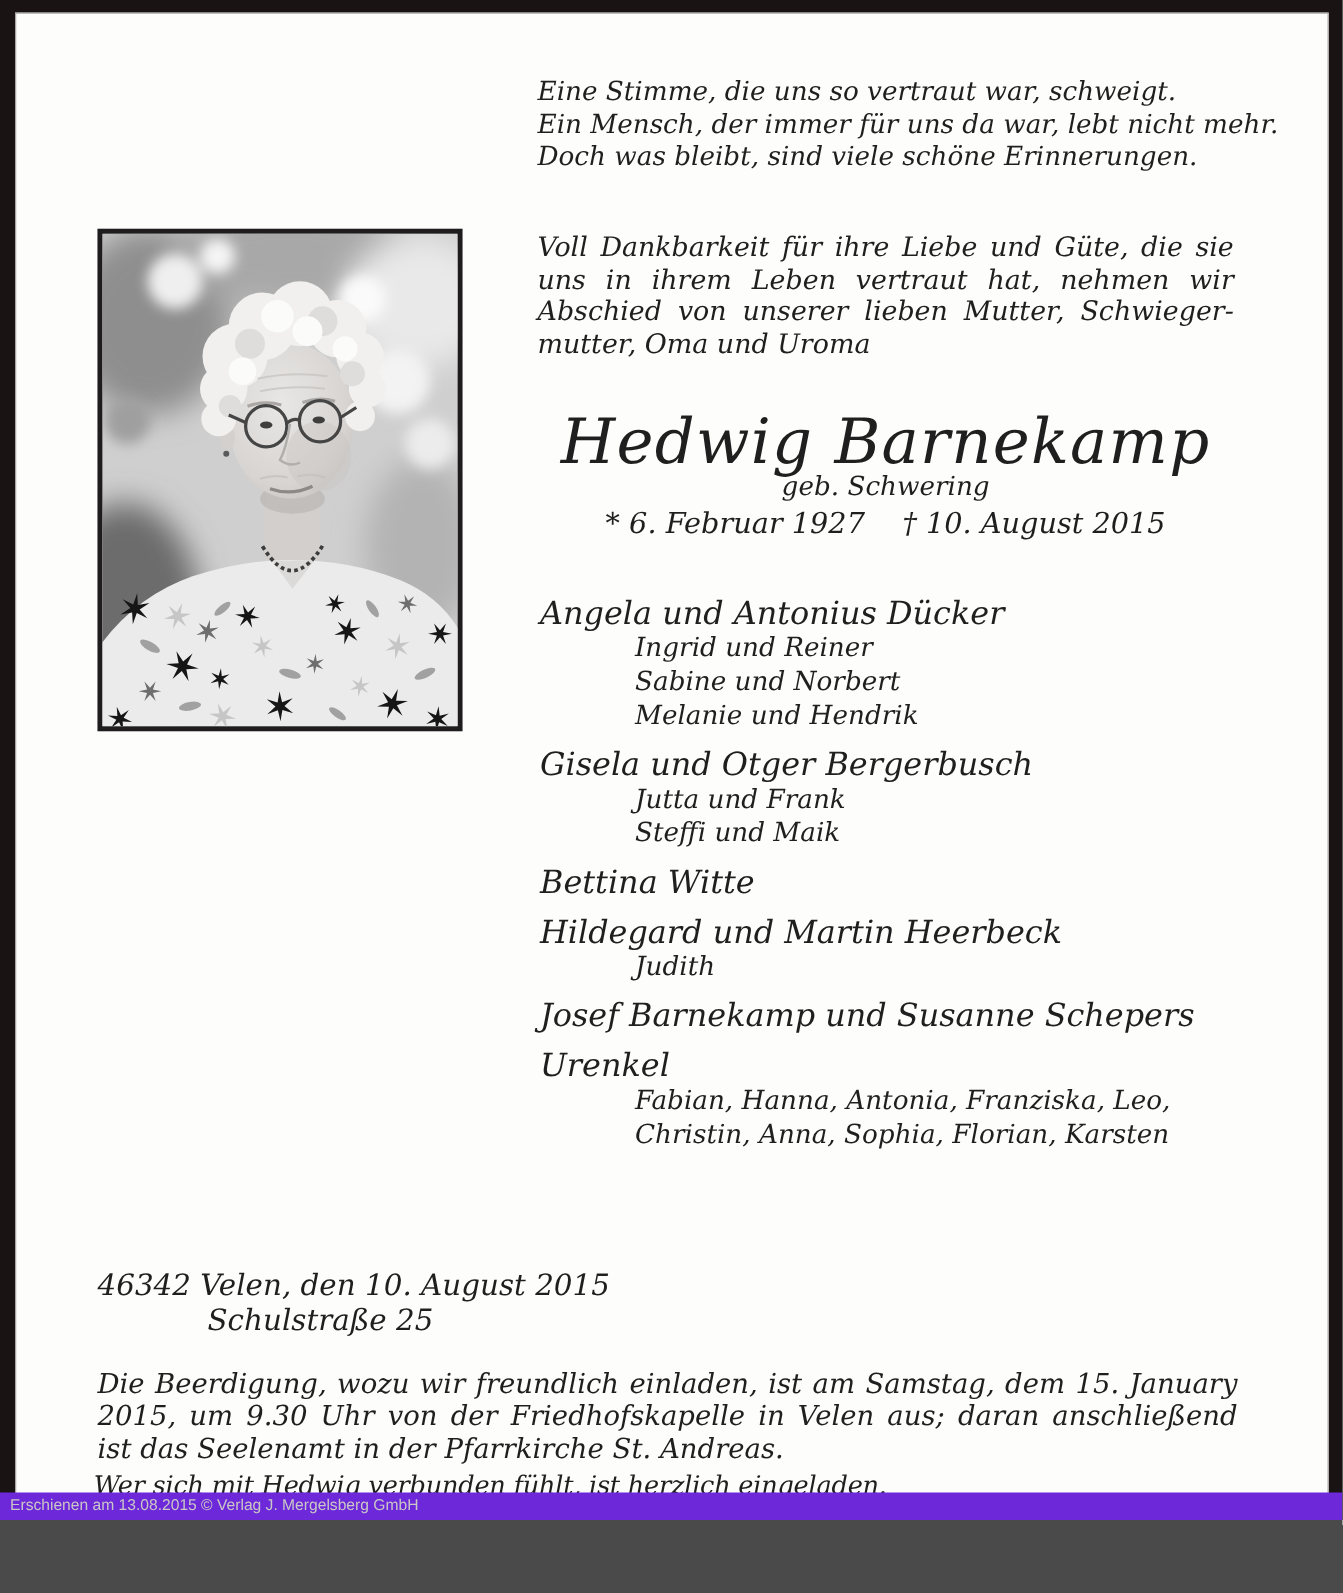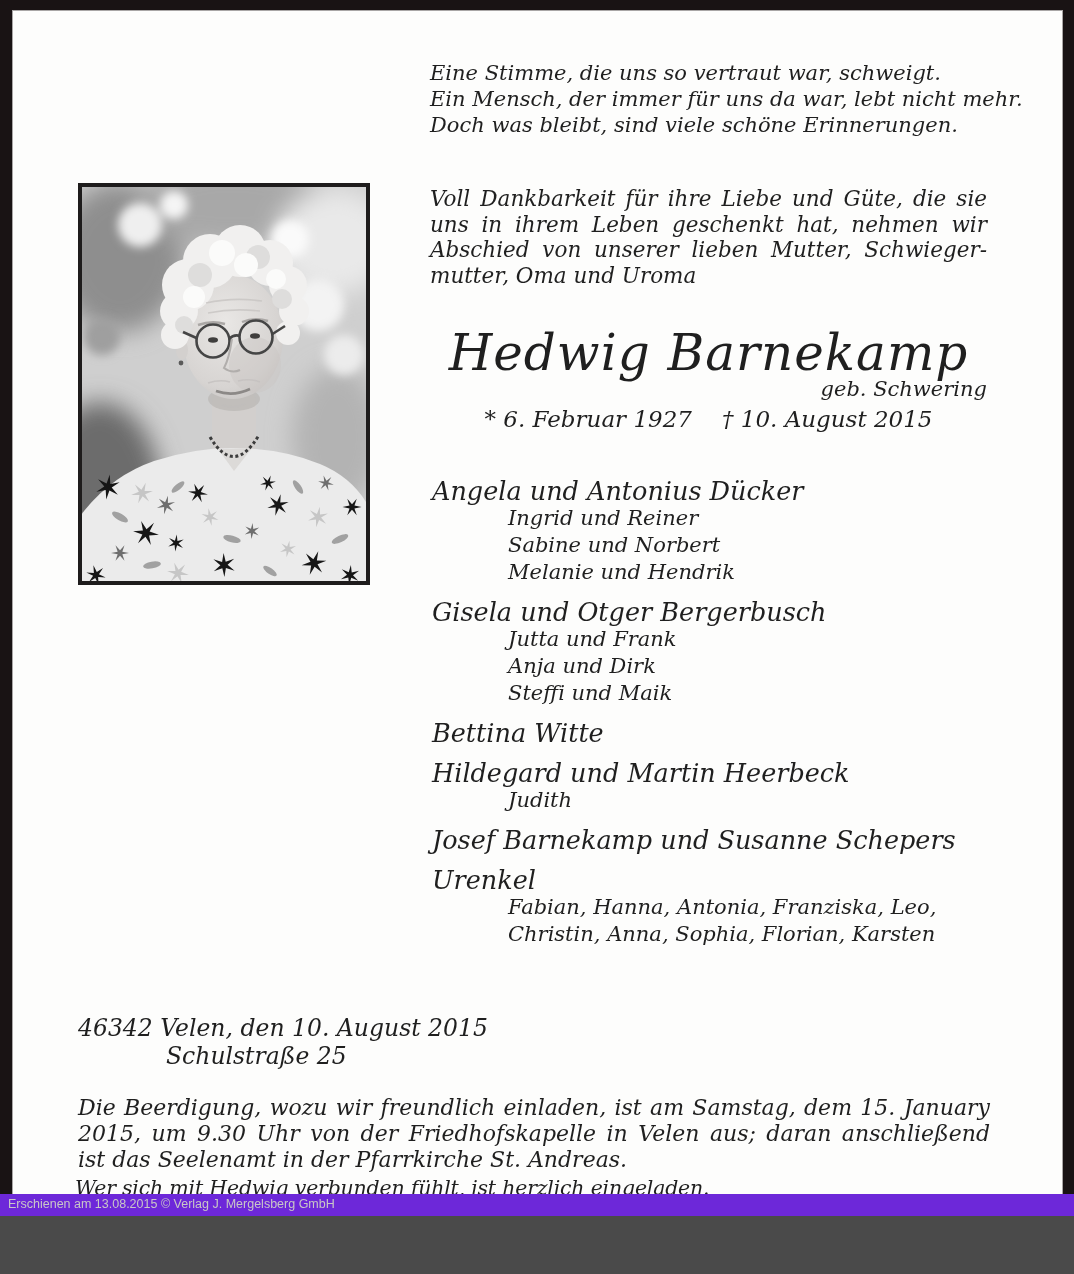--- a/index.html
+++ b/index.html
@@ -19,21 +19,21 @@
   }
   .it{font-style:italic;}
   
   .verse{position:absolute;left:418px;top:50px;font-size:21px;line-height:26px;white-space:nowrap;}
   
   .intro{position:absolute;left:418px;top:176px;width:557px;font-size:21.5px;line-height:25.6px;}
   .jline{text-align:justify;text-align-last:justify;}
   
   .name{position:absolute;left:418px;top:314px;width:557px;margin:0;
         text-align:center;font-size:50px;font-weight:normal;letter-spacing:1px;white-space:nowrap;}
-  .maiden{position:absolute;left:418px;top:367px;width:557px;text-align:right;font-size:21px;}
+  .maiden{position:absolute;left:418px;top:367px;width:557px;text-align:center;font-size:21px;}
   .dates{position:absolute;left:418px;top:396px;width:557px;text-align:center;font-size:23px;white-space:nowrap;}
   .dates .birth{margin-right:30px;}
   
   .mourners{position:absolute;left:420px;top:467px;}
   .m-main{font-size:25.5px;line-height:28px;margin-top:12px;white-space:nowrap;}
   .m-main:first-child{margin-top:0;}
   .m-sub{font-size:21px;line-height:27px;margin-left:76px;white-space:nowrap;}
   
   .placedate{position:absolute;left:66px;top:1004px;font-size:23.5px;line-height:28px;white-space:nowrap;}
   .placedate .indent{margin-left:88px;}
@@ -193,40 +193,39 @@
         <path d="M150,152 Q147,172 142,181 Q150,187 158,183" stroke="#b1aeac" stroke-width="2" fill="none"></path>
         <path d="M126,196 Q138,192 148,195" stroke="#c4c1bf" stroke-width="1.6" fill="none" opacity="0.8"></path>
         <path d="M156,194 Q168,191 178,195" stroke="#c4c1bf" stroke-width="1.6" fill="none" opacity="0.8"></path>
         <path d="M134,204 Q151,210 168,202" stroke="#8c8987" stroke-width="2.6" fill="none"></path>
         <path d="M140,218 Q152,222 163,217" stroke="#c0bdbb" stroke-width="1.8" fill="none" opacity="0.85"></path>
       </svg>
     </figure>
 
     <div class="intro it">
       <div class="jline">Voll Dankbarkeit für ihre Liebe und Güte, die sie</div>
-      <div class="jline">uns in ihrem Leben geschenkt hat, nehmen wir</div>
+      <div class="jline">uns in ihrem Leben vertraut hat, nehmen wir</div>
       <div class="jline">Abschied von unserer lieben Mutter, Schwieger-</div>
       <div>mutter, Oma und Uroma</div>
     </div>
 
     <h1 class="name it">Hedwig Barnekamp</h1>
     <div class="maiden it">geb. Schwering</div>
     <div class="dates it">
       <span class="birth">* 6. Februar 1927</span><span>† 10. August 2015</span>
     </div>
 
     <div class="mourners it">
       <div class="m-main">Angela und Antonius Dücker</div>
       <div class="m-sub">Ingrid und Reiner</div>
       <div class="m-sub">Sabine und Norbert</div>
       <div class="m-sub">Melanie und Hendrik</div>
 
       <div class="m-main">Gisela und Otger Bergerbusch</div>
       <div class="m-sub">Jutta und Frank</div>
-      <div class="m-sub">Anja und Dirk</div>
       <div class="m-sub">Steffi und Maik</div>
 
       <div class="m-main">Bettina Witte</div>
 
       <div class="m-main">Hildegard und Martin Heerbeck</div>
       <div class="m-sub">Judith</div>
 
       <div class="m-main">Josef Barnekamp und Susanne Schepers</div>
 
       <div class="m-main">Urenkel</div>

